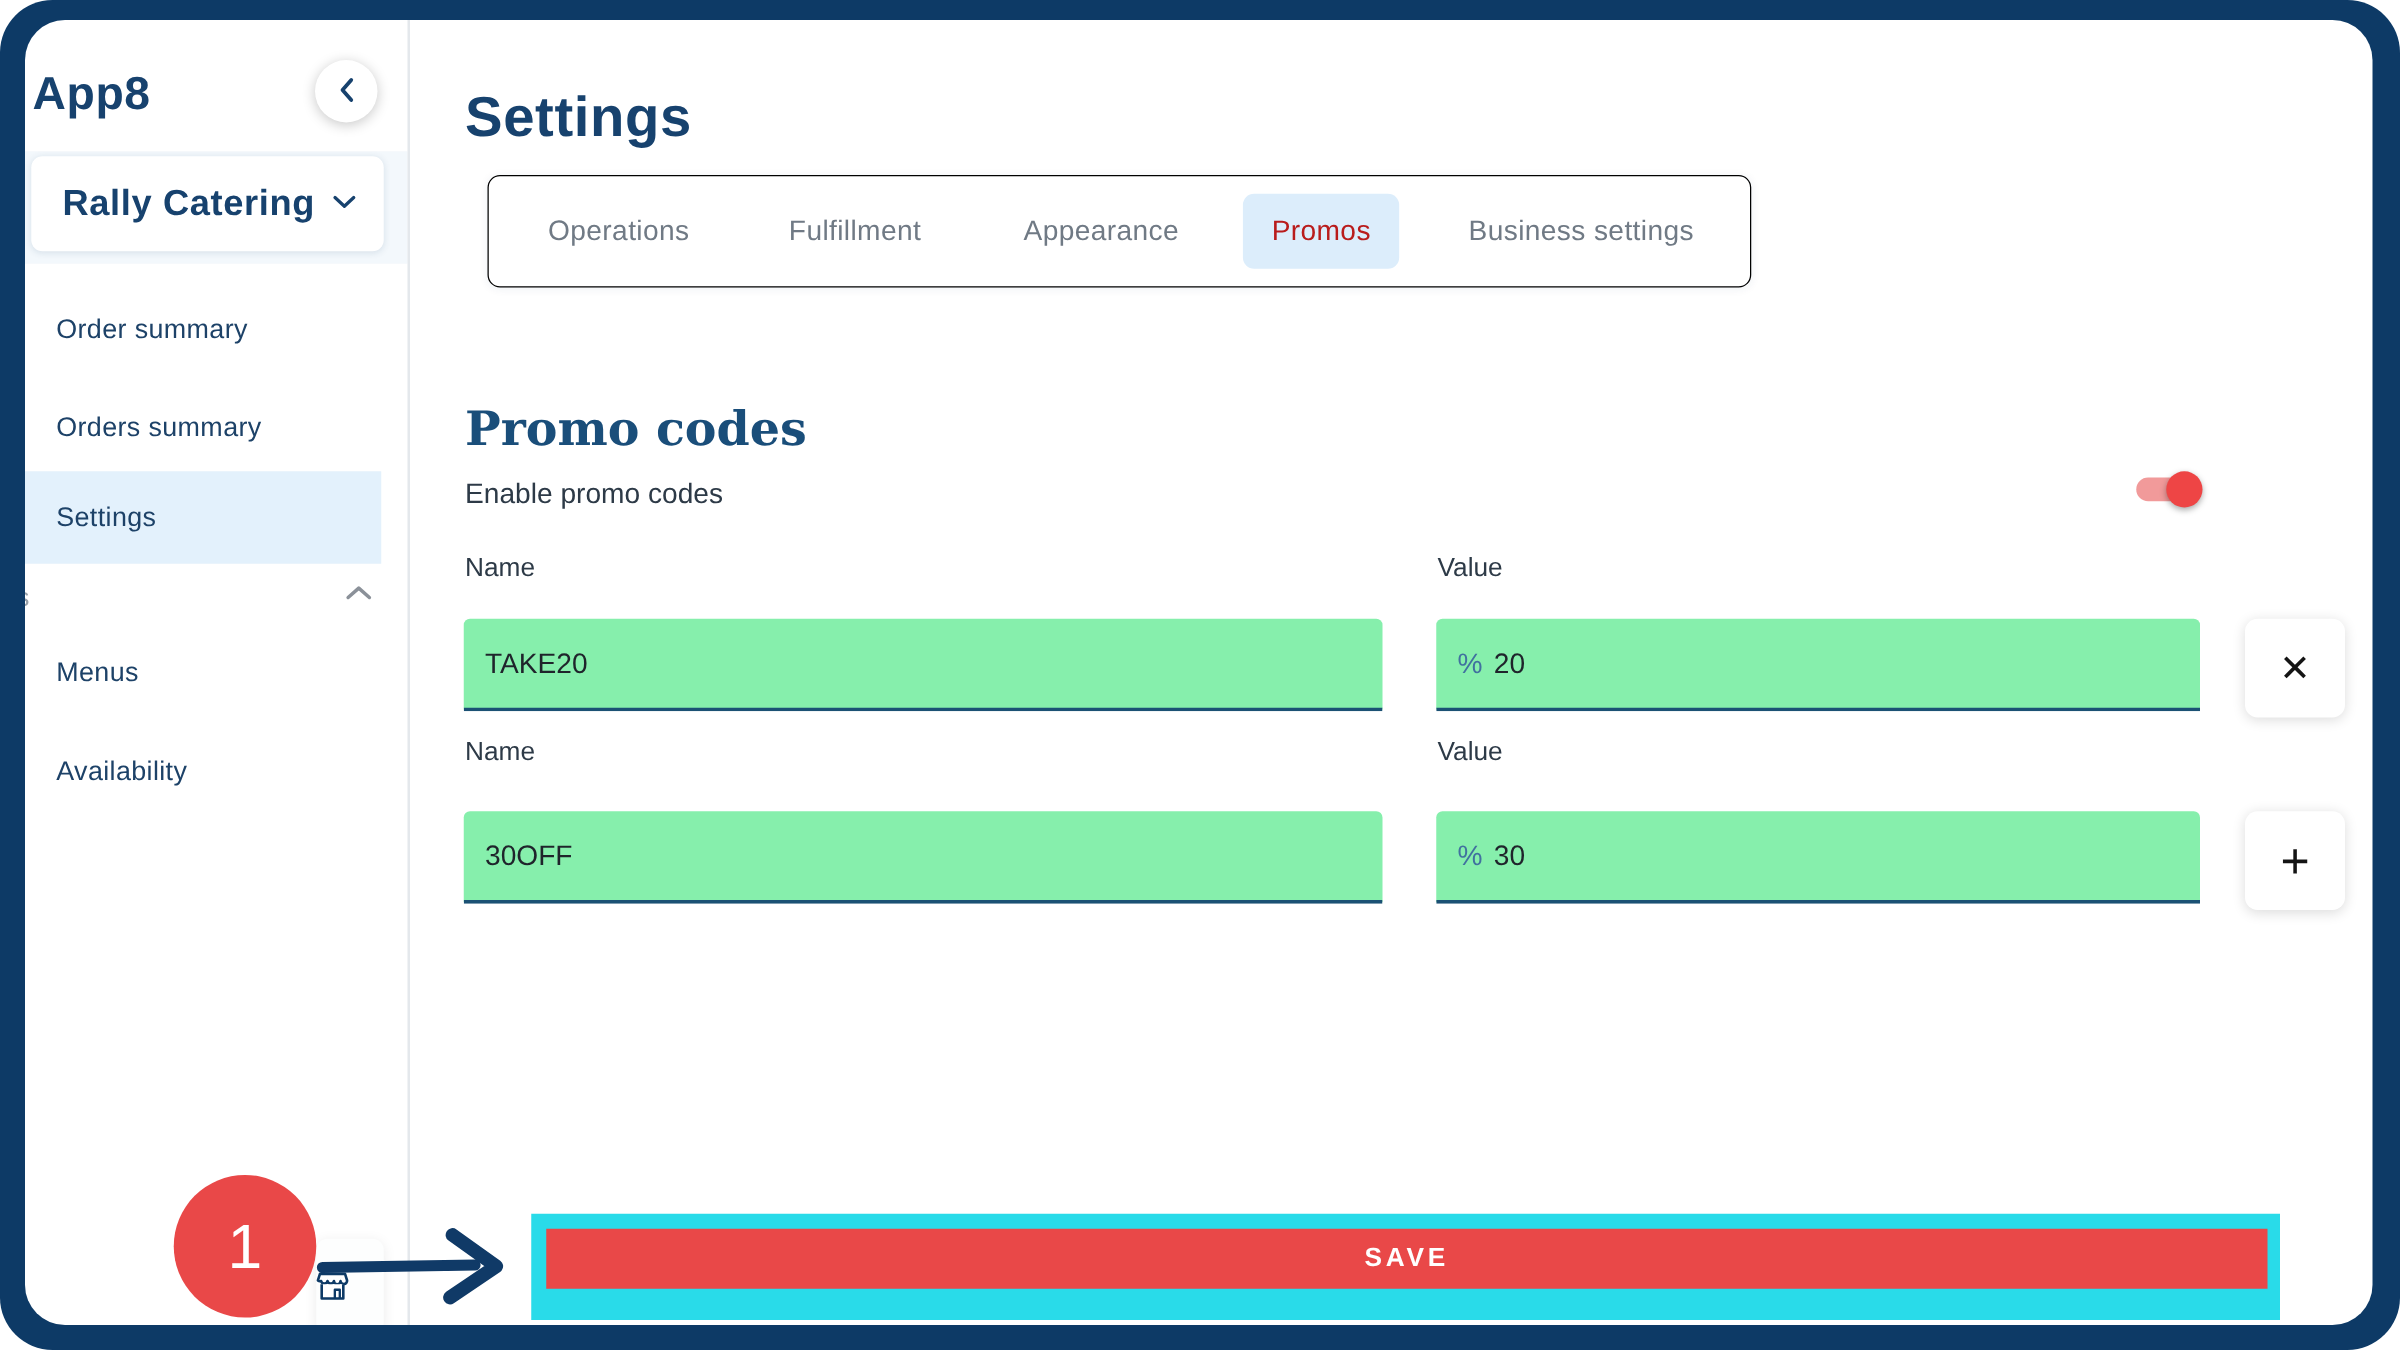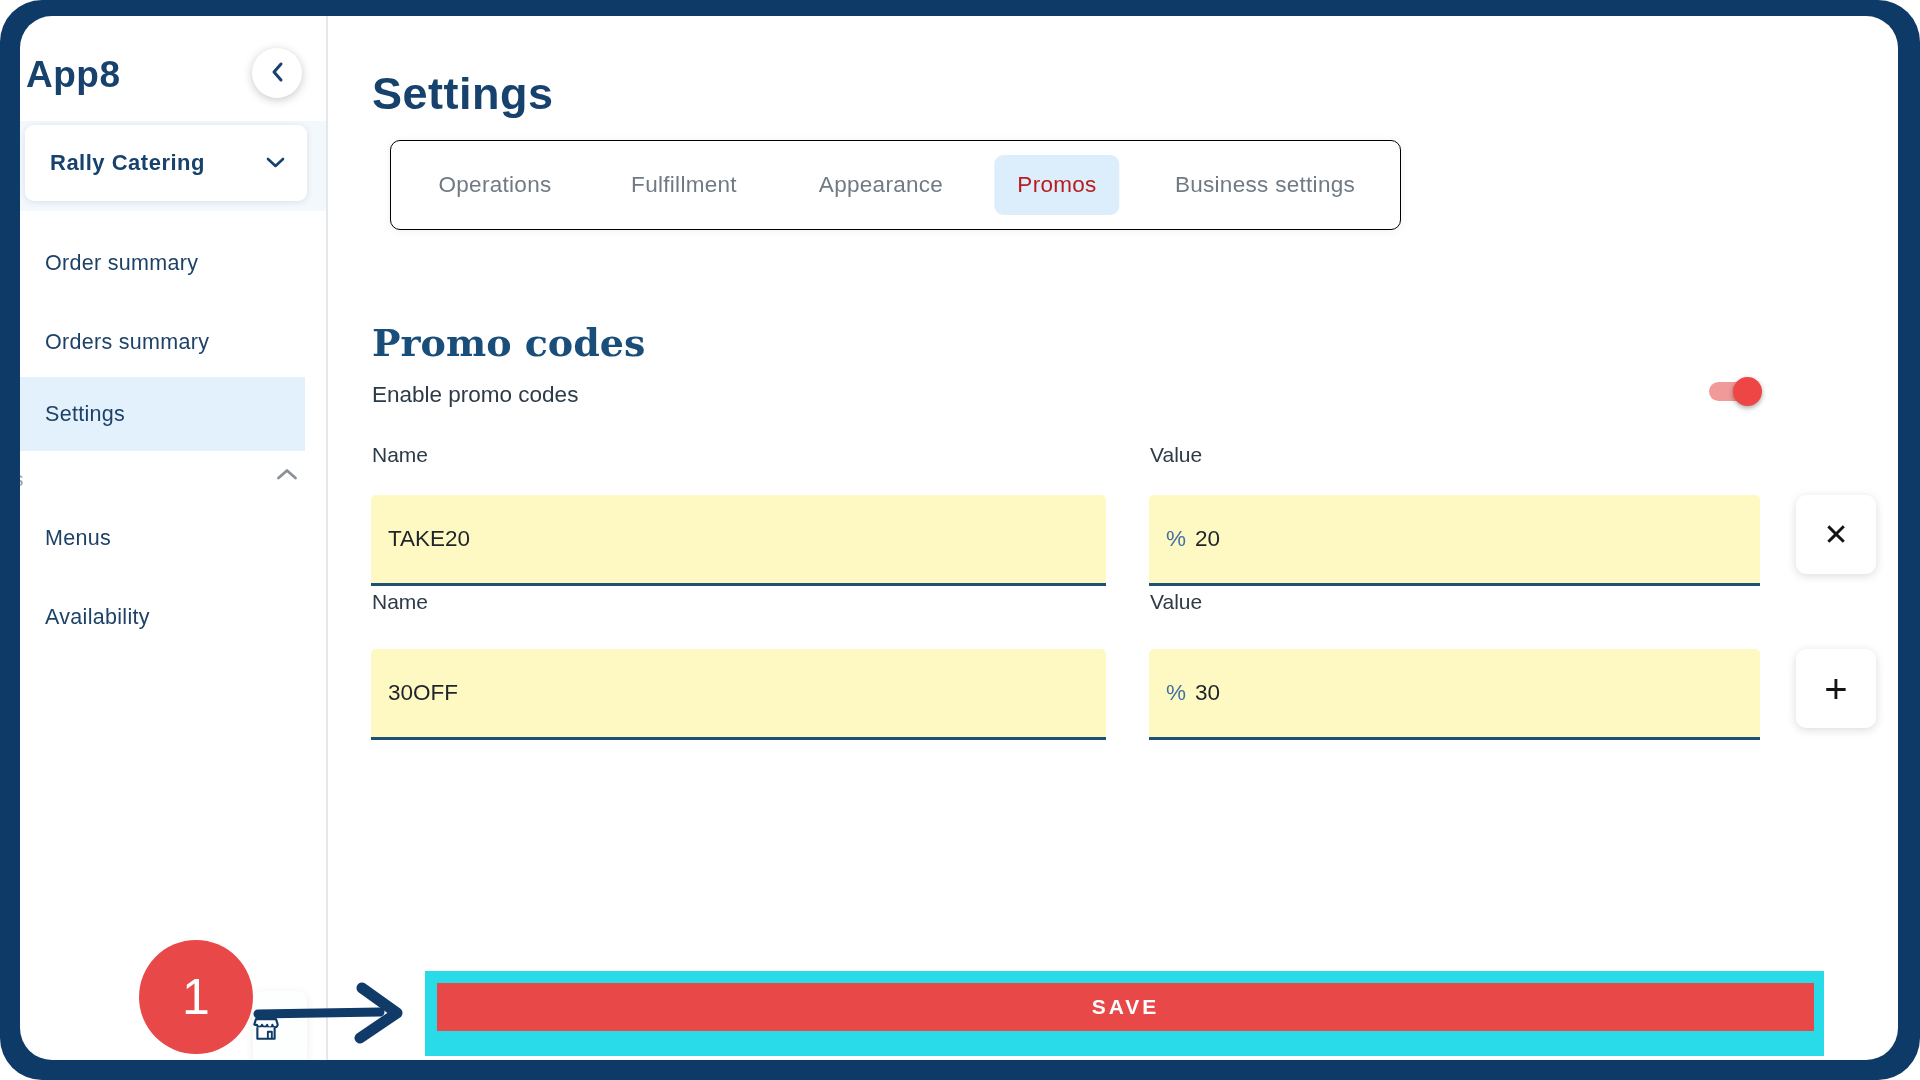--- a/index.html
+++ b/index.html
@@ -12,21 +12,21 @@
   
   .sidebar{position:absolute;left:0;top:0;width:306px;height:100%;margin-top:11px;}
   .sidebar-divider{position:absolute;left:306px;top:0;width:2px;height:100%;background:#e4e8ec;}
   .brand{position:absolute;left:6px;top:27px;font-size:37px;font-weight:700;color:#17426e;letter-spacing:.5px;}
   .collapse-btn{position:absolute;left:232px;top:21px;width:50px;height:50px;border:none;border-radius:50%;
     background:#fff;box-shadow:0 2px 10px rgba(0,0,0,.22);cursor:pointer;display:flex;align-items:center;justify-content:center;padding:0;}
   .org-band{position:absolute;left:0;top:94px;width:306px;height:90px;background:#f3f8fc;}
   .org-select{position:absolute;left:5px;top:98px;width:282px;height:76px;background:#fff;border-radius:9px;
     box-shadow:0 1px 6px rgba(20,60,100,.12);display:flex;align-items:center;justify-content:space-between;
     padding:0 22px 0 25px;box-sizing:border-box;cursor:pointer;}
-  .org-label{font-size:22px;font-weight:700;color:#17426e;letter-spacing:.5px;}
+  .org-label{font-size:29px;font-weight:700;color:#17426e;letter-spacing:.5px;}
   .nav-item{position:absolute;left:0;width:285px;height:40px;display:flex;align-items:center;
     padding-left:25px;box-sizing:border-box;font-size:21.5px;font-weight:500;color:#1d4268;
     letter-spacing:.3px;cursor:pointer;}
   .nav-item.i0{top:216px;} .nav-item.i1{top:295px;text-align:right;}
   .nav-item.i2{top:350px;height:74px;background:#e3f1fc;}
   .nav-item.i3{top:491px;} .nav-item.i4{top:570px;}
   .section-collapse{position:absolute;left:253px;top:438px;width:28px;height:22px;background:none;border:none;
     cursor:pointer;display:flex;align-items:center;justify-content:center;padding:0;}
   .frag{position:absolute;color:#98a0a8;font-size:21px;}
   .frag.lower{left:-7px;top:440px;}
@@ -46,21 +46,21 @@
   .section-heading{position:absolute;left:352px;top:272px;font-family:"DejaVu Serif","Liberation Serif",serif;
     font-size:38px;font-weight:600;color:#1a4e7a;}
   .enable-label{position:absolute;left:352px;top:366px;font-size:22.5px;color:#2d3a47;}
   .toggle{position:absolute;left:1689px;top:358px;width:56px;height:36px;cursor:pointer;background:none;border:none;padding:0;}
   .toggle-track{position:absolute;left:0;top:8px;width:52px;height:19px;border-radius:10px;background:#f19a9a;}
   .toggle-knob{position:absolute;left:24px;top:3px;width:29px;height:29px;border-radius:50%;background:#ee4545;
     box-shadow:0 2px 5px rgba(0,0,0,.35);}
   .field-label{position:absolute;font-size:21px;color:#2d3a47;}
   .fl-n1{left:352px;top:427px;} .fl-v1{left:1130px;top:427px;}
   .fl-n2{left:352px;top:574px;} .fl-v2{left:1130px;top:574px;}
-  .text-input{position:absolute;height:91px;background:#fef9c3;border:none;border-bottom:3px solid #1b5174;
+  .text-input{position:absolute;height:74px;background:#86efac;border:none;border-bottom:3px solid #1b5174;
     border-radius:5px 5px 0 0;box-sizing:border-box;padding:0 17px;font-size:22.5px;color:#1f242b;
     font-family:"Liberation Sans","DejaVu Sans",sans-serif;display:flex;align-items:center;}
   input.text-input{display:block;line-height:75px;}
   .name1{left:351px;top:479px;width:735px;} .value1{left:1129px;top:479px;width:611px;}
   .name2{left:351px;top:633px;width:735px;} .value2{left:1129px;top:633px;width:611px;}
   .pct{color:#41719f;margin-right:9px;}
   .icon-btn{position:absolute;left:1776px;width:80px;height:79px;background:#fff;border:none;border-radius:10px;
     box-shadow:0 2px 10px rgba(0,0,0,.14);cursor:pointer;display:flex;align-items:center;justify-content:center;
     color:#141414;}
   .remove-btn{top:479px;font-size:30px;} .add-btn{top:633px;font-size:40px;font-weight:400;line-height:1;}

